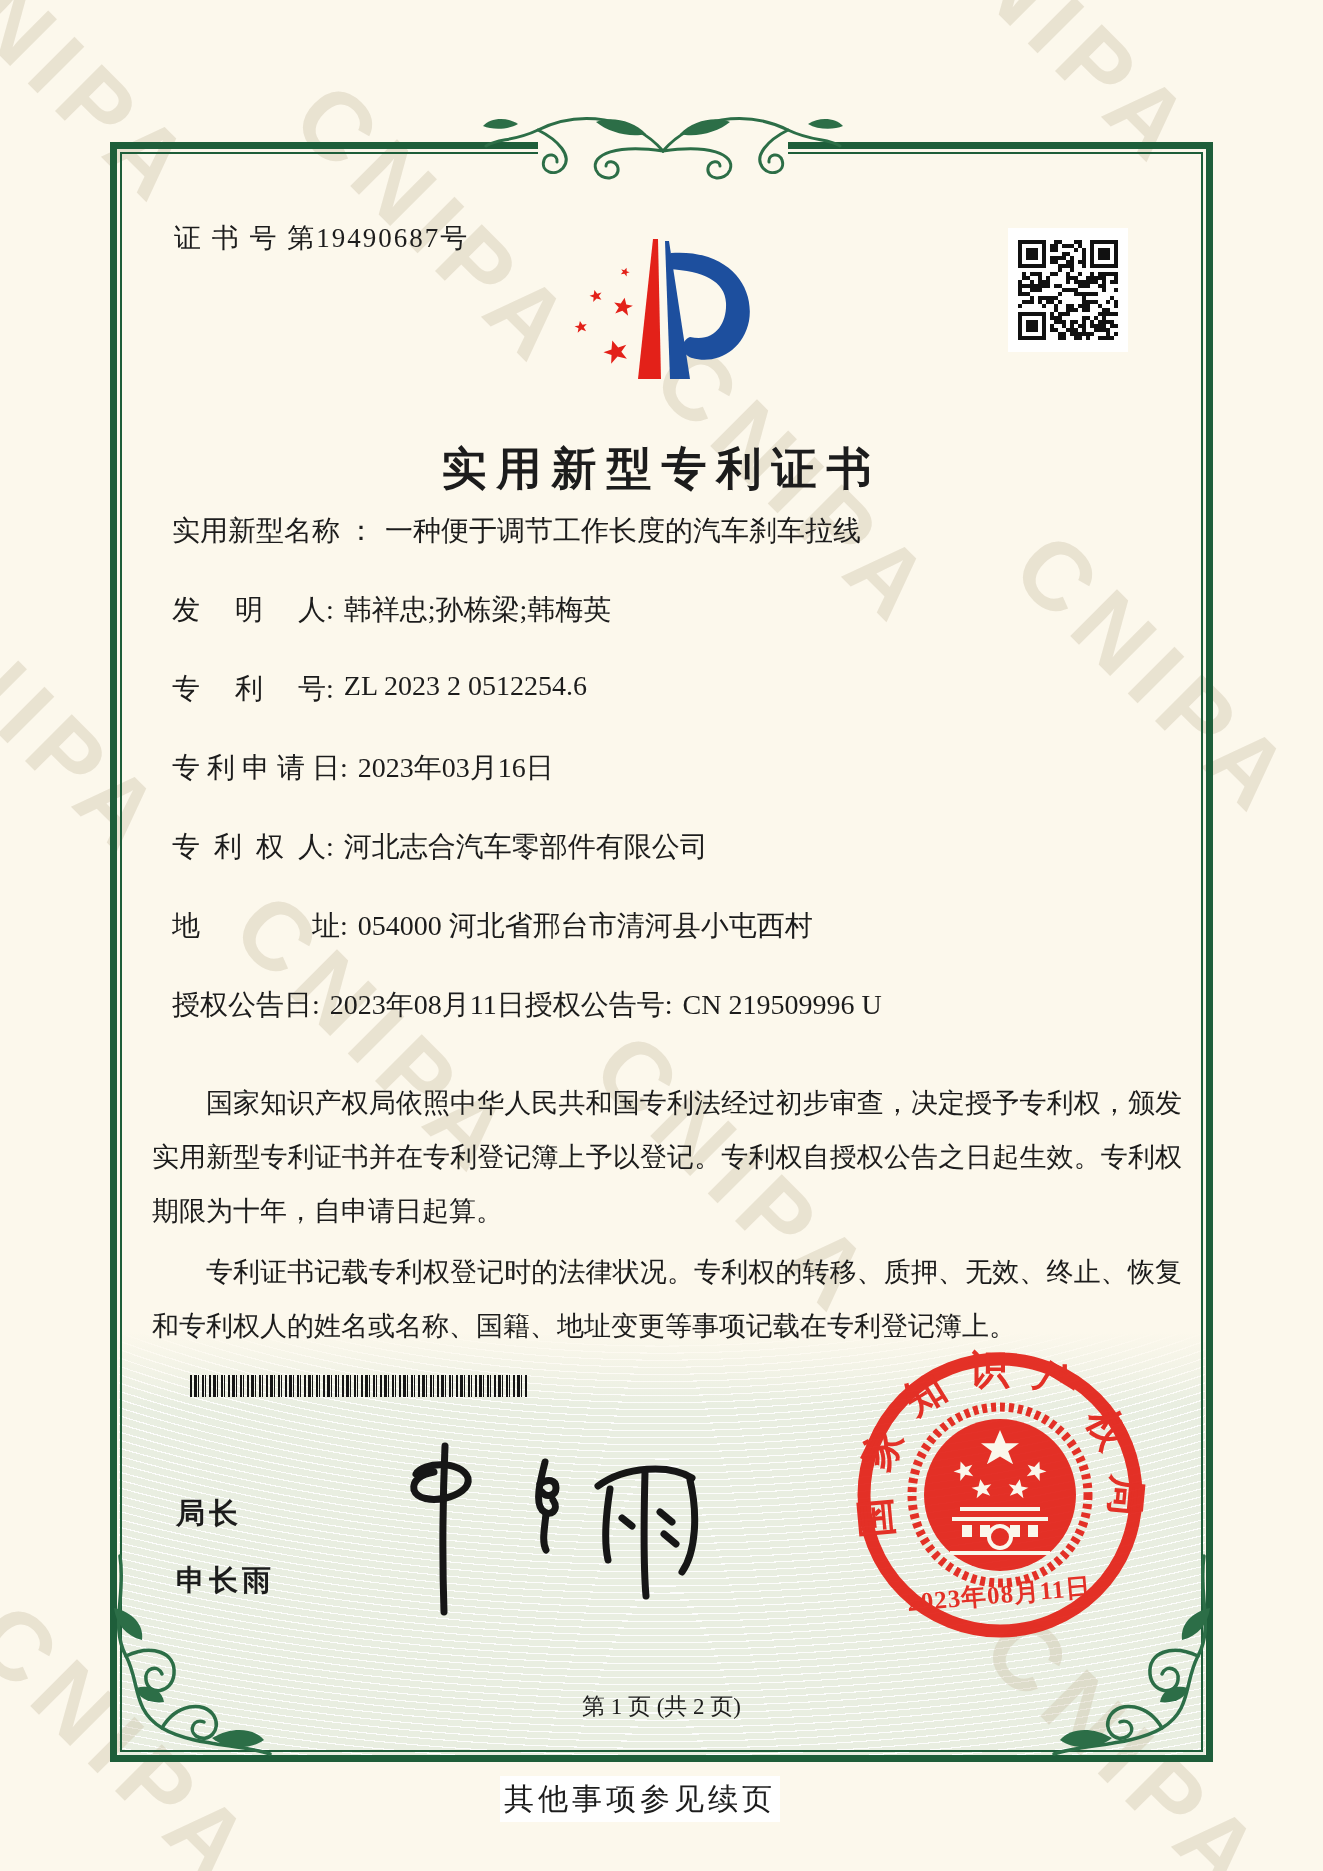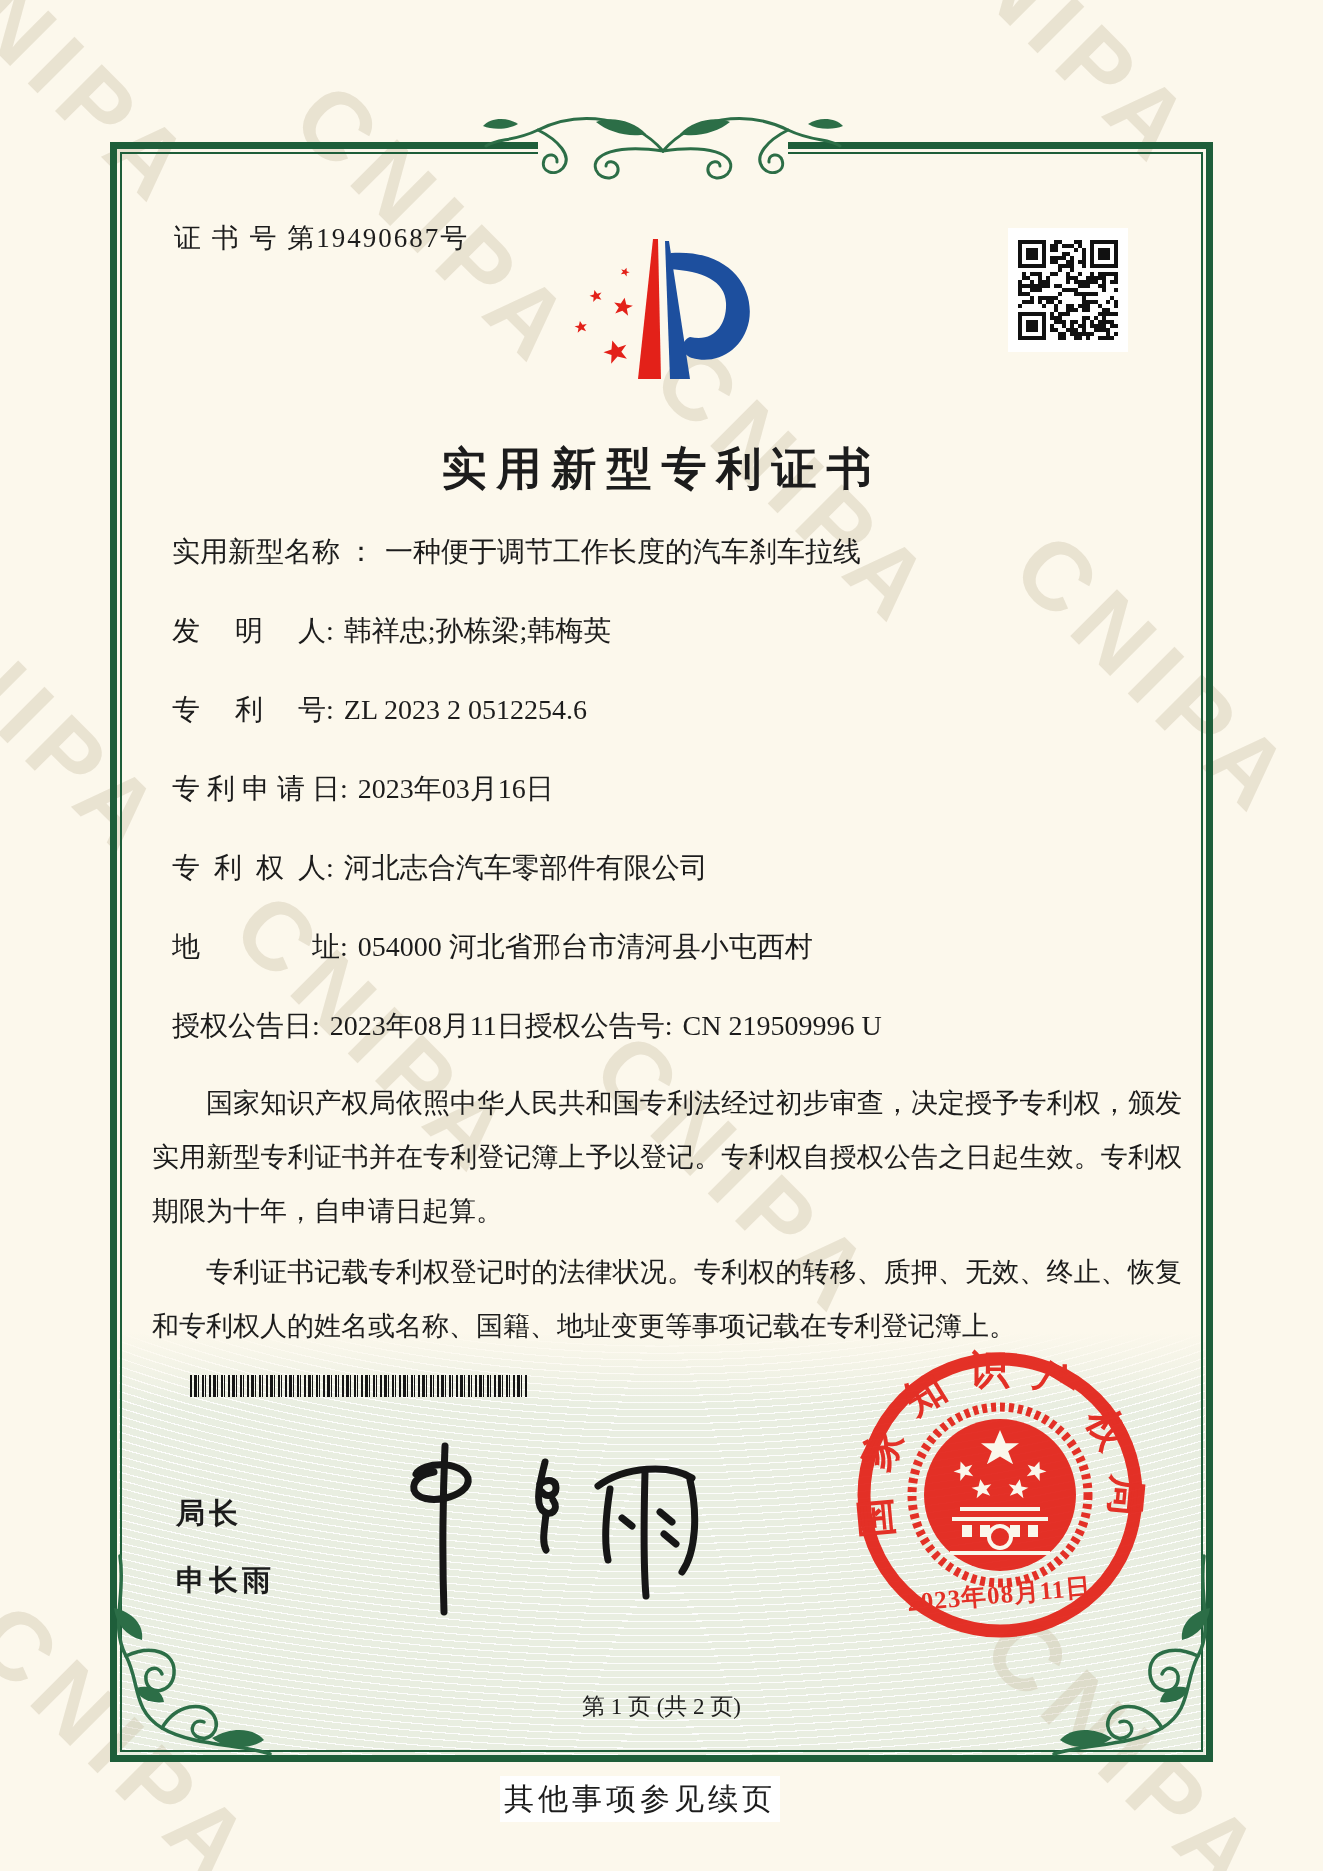--- a/index.html
+++ b/index.html
@@ -43,21 +43,21 @@
     position:absolute; z-index:4; left:1008px; top:228px; width:120px; height:124px;
     background:#fff; display:flex; align-items:center; justify-content:center;
   }
   .qr svg{width:100px; height:100px; shape-rendering:crispEdges;}
   .title{
     position:absolute; z-index:4; left:0; right:0; top:424px; margin:15px;
     text-align:center; font-size:45px; font-weight:bold; letter-spacing:10px;
   }
   
   .fields{position:absolute; z-index:4; left:172px; top:512px; width:1000px;}
-  .fields-row{height:79px; display:flex; align-items:center; font-size:28px;}
+  .fields-row{height:79px; display:flex; align-items:flex-start; font-size:28px;}
   .f-label{white-space:pre;}
   .f-val{margin-left:10px; white-space:pre;}
   .pair2{display:flex; align-items:center;}
   
   .paras{position:absolute; z-index:4; left:152px; top:1076px; width:1030px;
          font-size:27px; line-height:54px; text-align:justify;}
   .paras p{margin:0; text-indent:2em;}
   .paras p + p{margin-top:7px;}
   
   .barcode{

